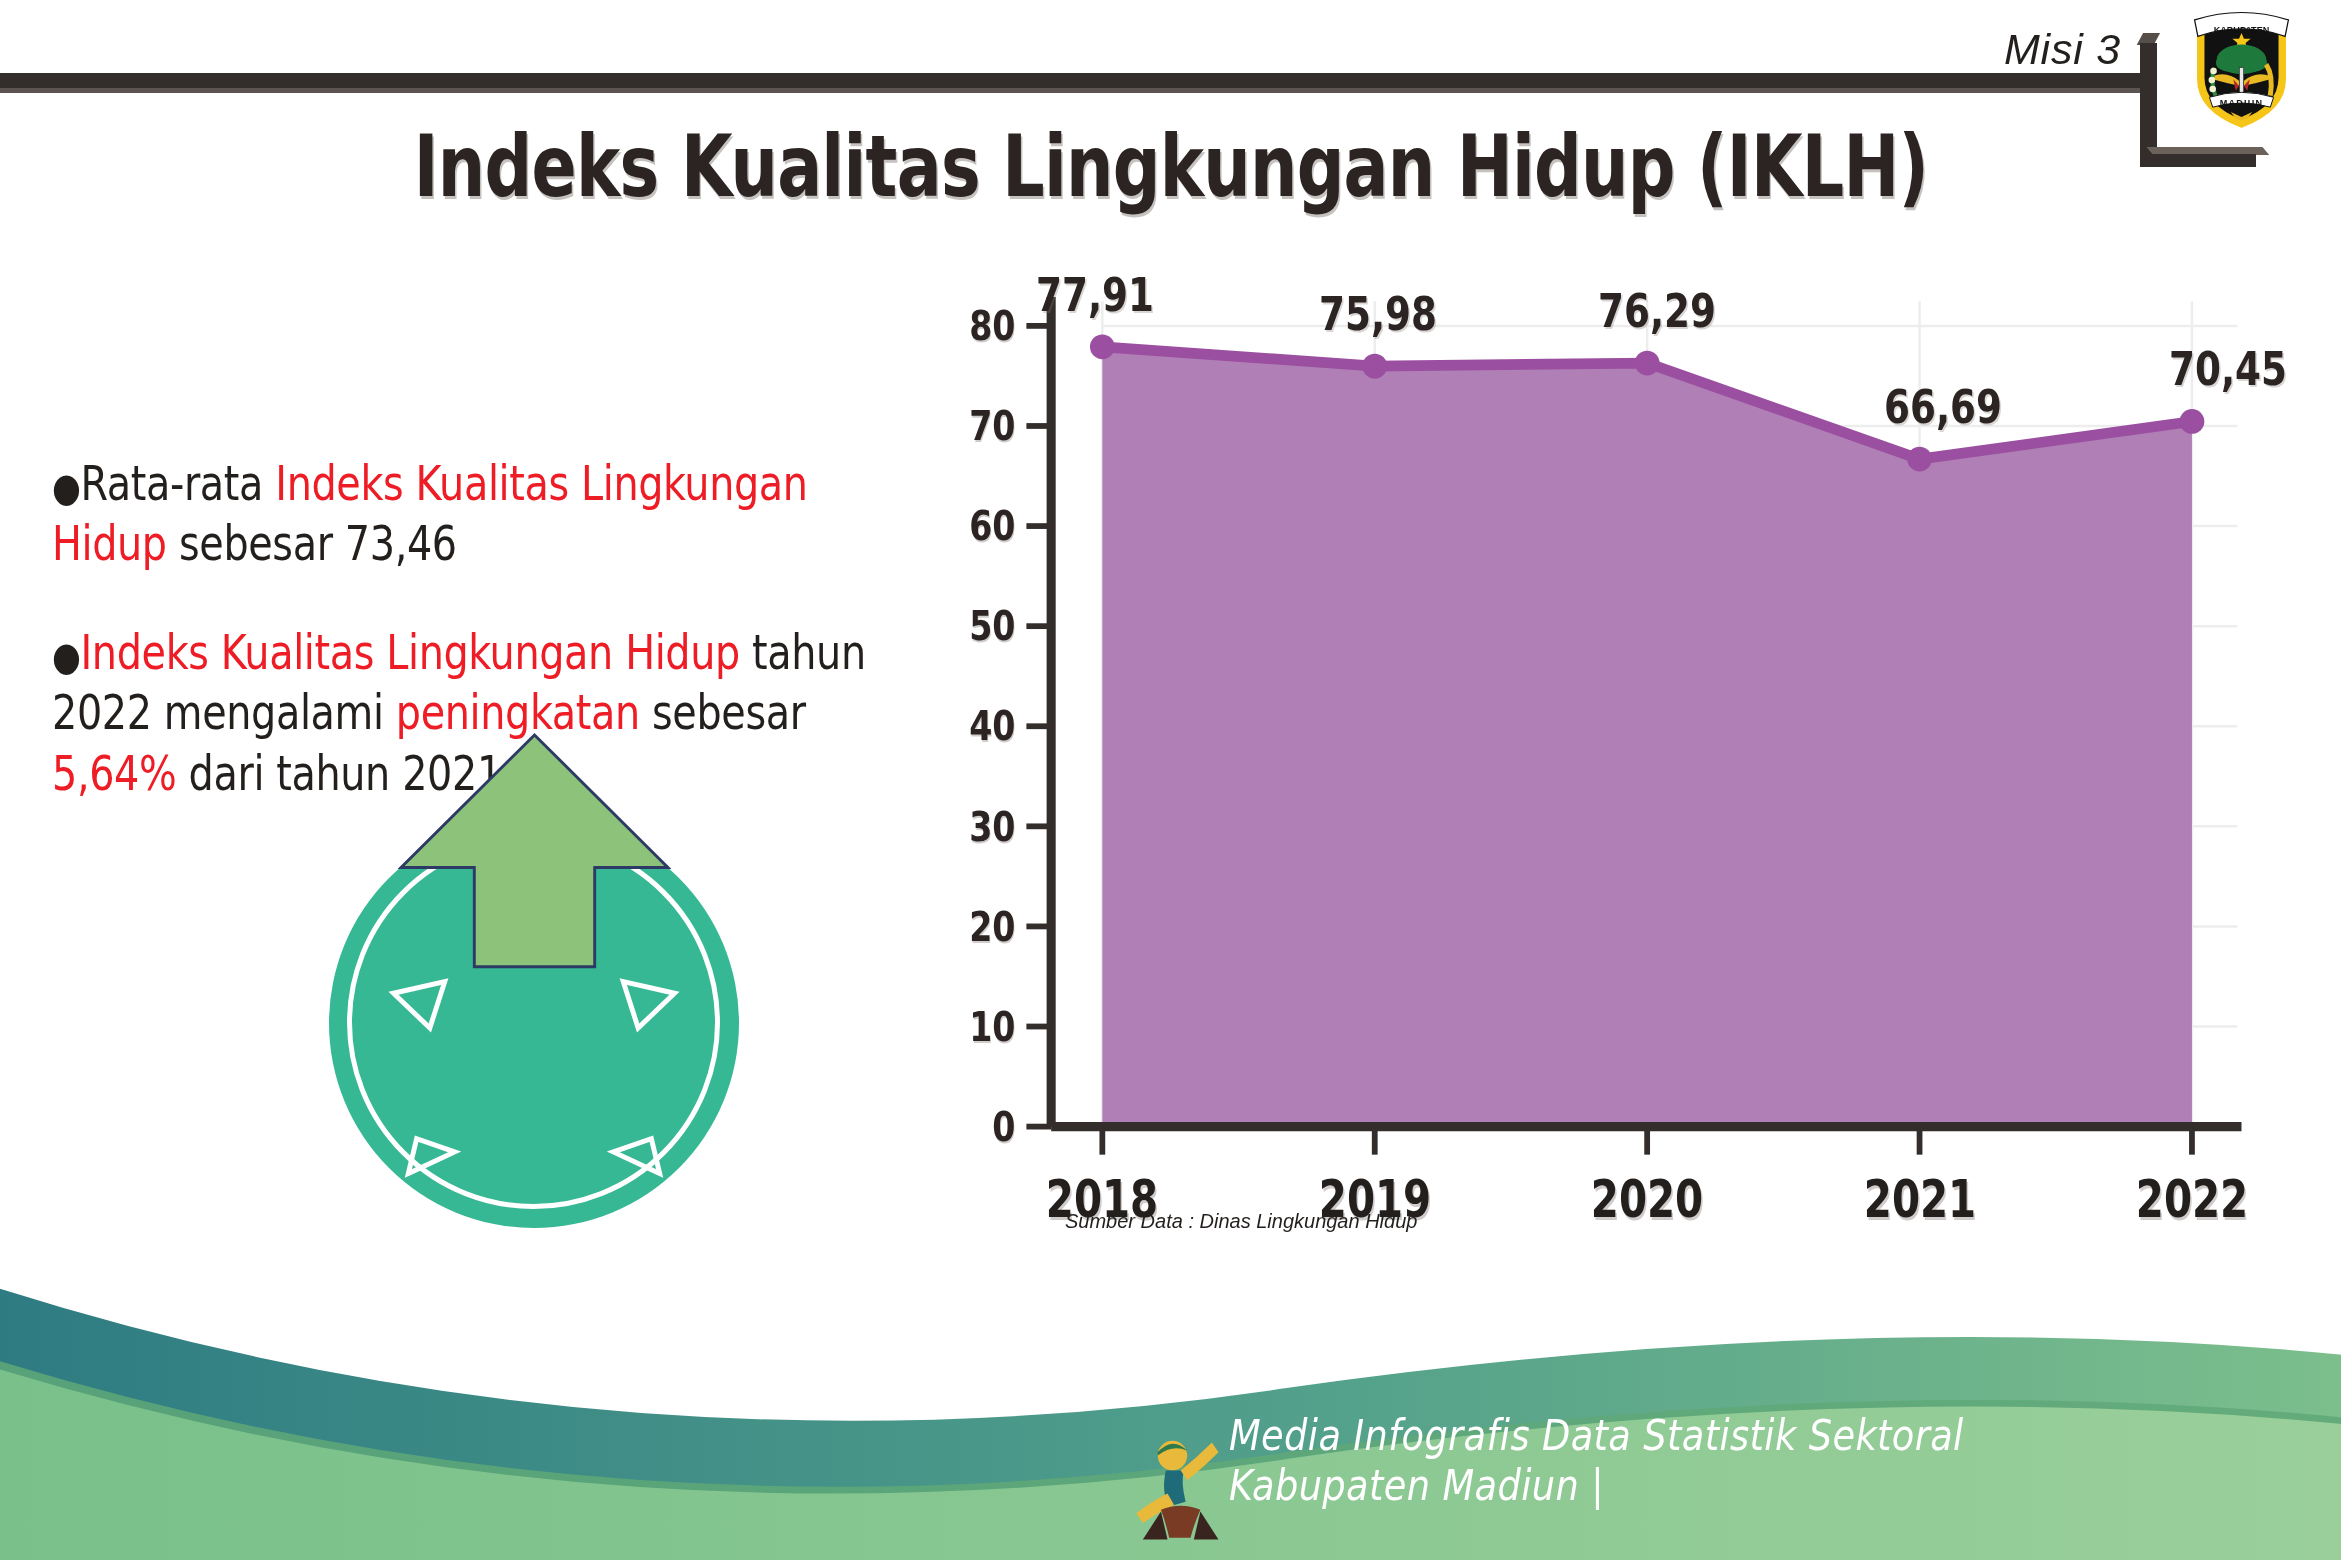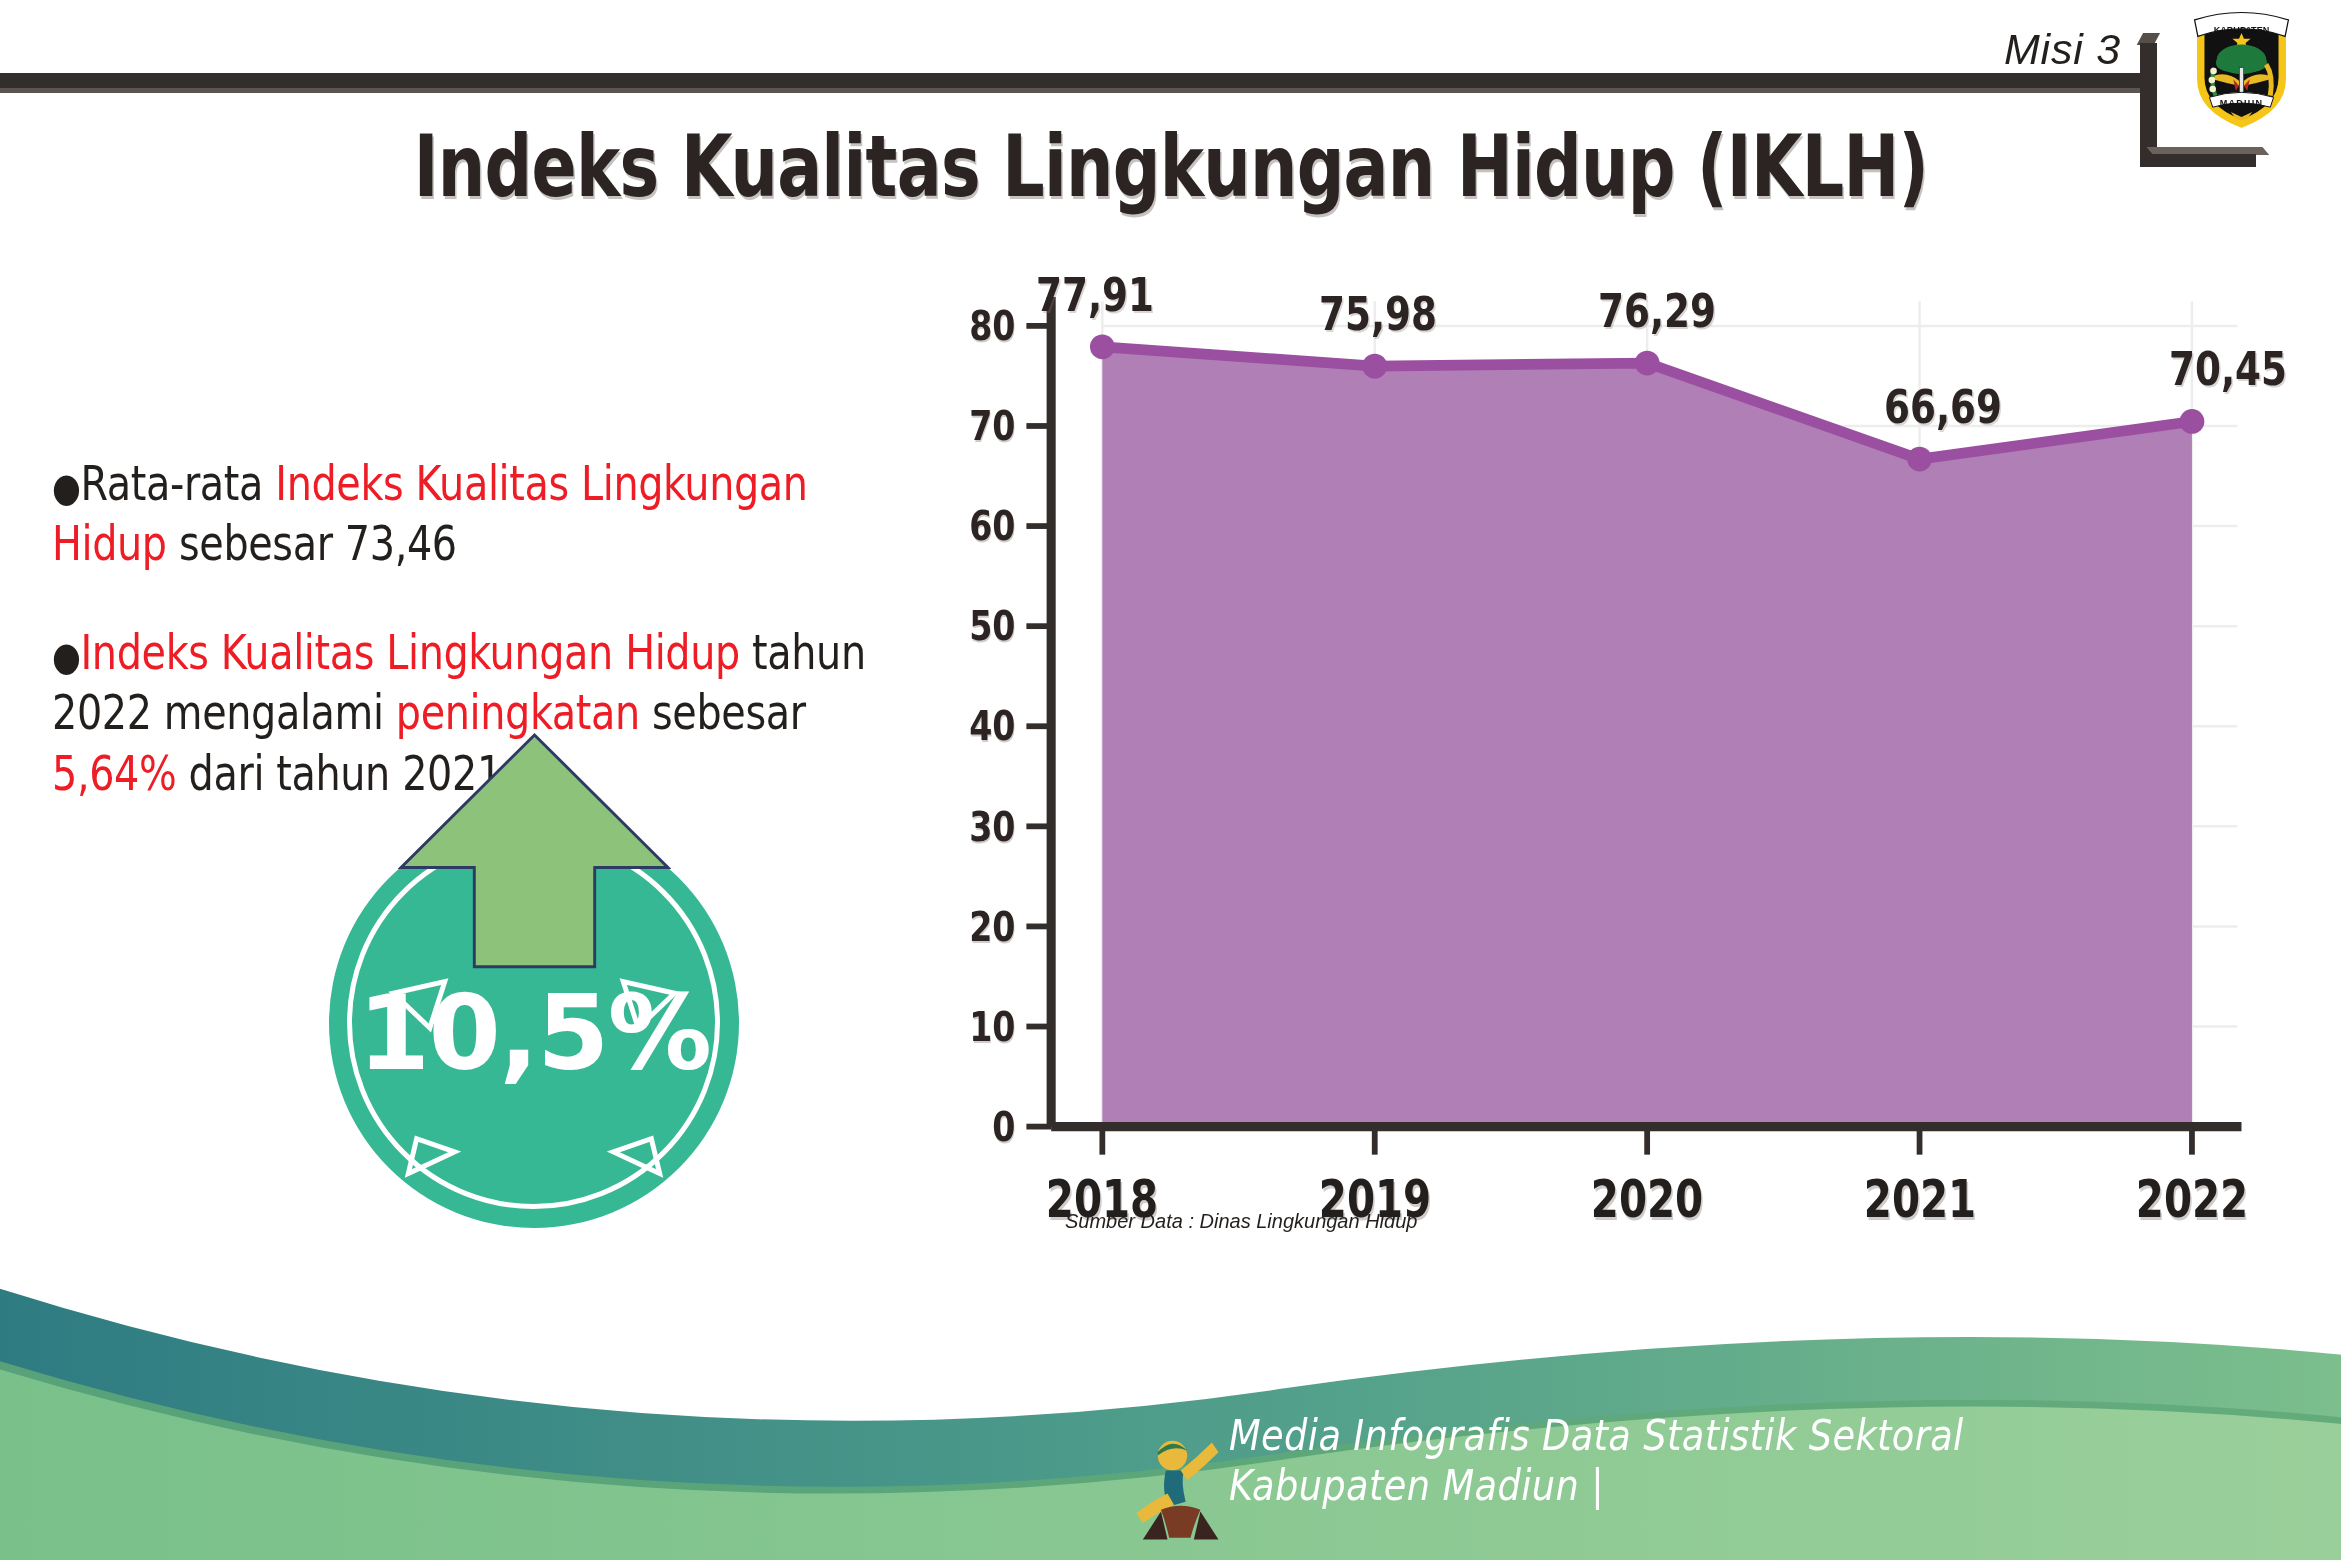--- a/index.html
+++ b/index.html
@@ -136,21 +136,20 @@
   <svg style="position:absolute;left:0;top:0" width="410" height="410" viewBox="0 0 496 496">
     <polygon points="78,212 140,198 122,254" fill="none" stroke="#fff" stroke-width="6"></polygon>
     <polygon points="418,212 356,198 374,254" fill="none" stroke="#fff" stroke-width="6"></polygon>
     <polygon points="96,430 152,404 106,388" fill="none" stroke="#fff" stroke-width="6"></polygon>
     <polygon points="400,430 344,404 390,388" fill="none" stroke="#fff" stroke-width="6"></polygon>
   </svg>
   <svg id="badge-arrow" viewBox="0 0 330 330">
     <polygon points="165,6 322,162 236,162 236,282 94,282 94,162 8,162" fill="#8CC27A" stroke="#2D3A63" stroke-width="7" stroke-linejoin="miter"></polygon>
     <polygon points="165,6 322,162 236,162 236,282 94,282 94,162 8,162" fill="#8CC27A" stroke="none"></polygon>
   </svg>
-  <div id="badge-value">10,5%</div>
 </div>
 
 <div id="chart-area">
   <svg id="chart-svg" width="1272" height="875" viewBox="0 0 1540 1060">
     <g id="gridlines">
         <line x1="155" y1="883.75" x2="1530" y2="883.75" stroke="#EDEDED" stroke-width="3"></line>
         <line x1="155" y1="762.5" x2="1530" y2="762.5" stroke="#EDEDED" stroke-width="3"></line>
         <line x1="155" y1="641.25" x2="1530" y2="641.25" stroke="#EDEDED" stroke-width="3"></line>
         <line x1="155" y1="520" x2="1530" y2="520" stroke="#EDEDED" stroke-width="3"></line>
         <line x1="155" y1="398.75" x2="1530" y2="398.75" stroke="#EDEDED" stroke-width="3"></line>

